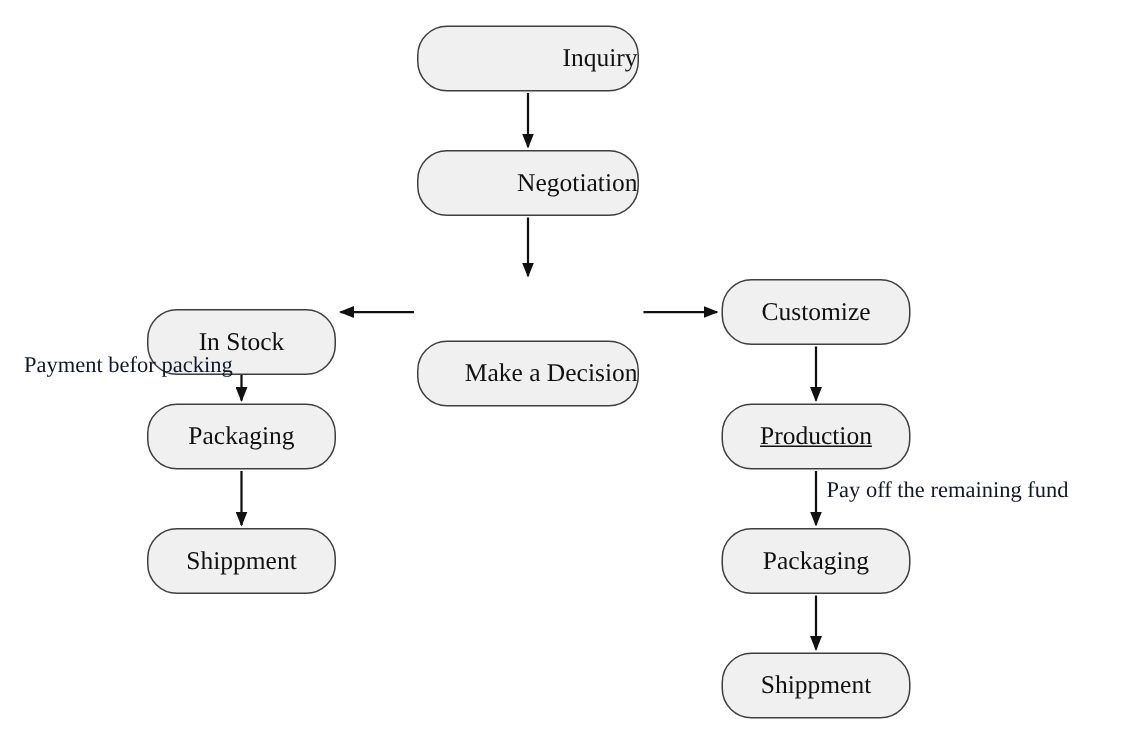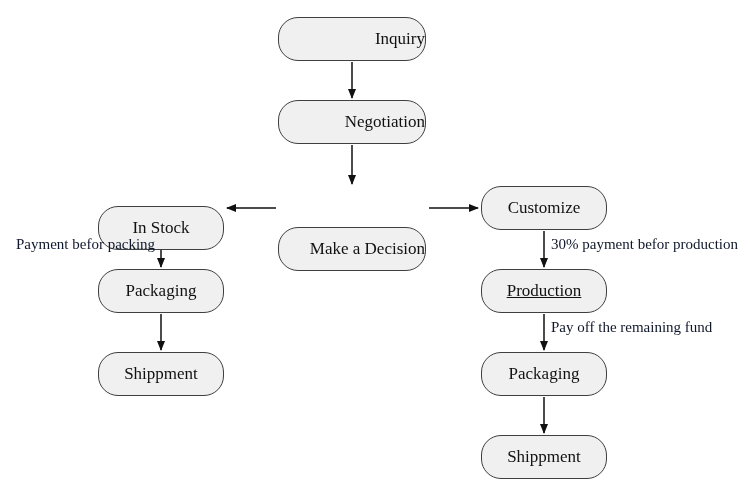--- a/index.html
+++ b/index.html
@@ -117,17 +117,16 @@
   <div class="node node-narrow" id="n-packaging-r">
     <span>Packaging</span>
   </div>
 
   <div class="node node-narrow" id="n-shippment-r">
     <span>Shippment</span>
   </div>
 
   <div class="edge-label" id="lbl-payment-packing">Payment befor packing</div>
 
-  <div class="edge-label" id="lbl-30-payment">30% payment befor production</div>
 
   <div class="edge-label" id="lbl-pay-off">Pay off the remaining fund</div>
 
 </div>
 
 </body></html>

